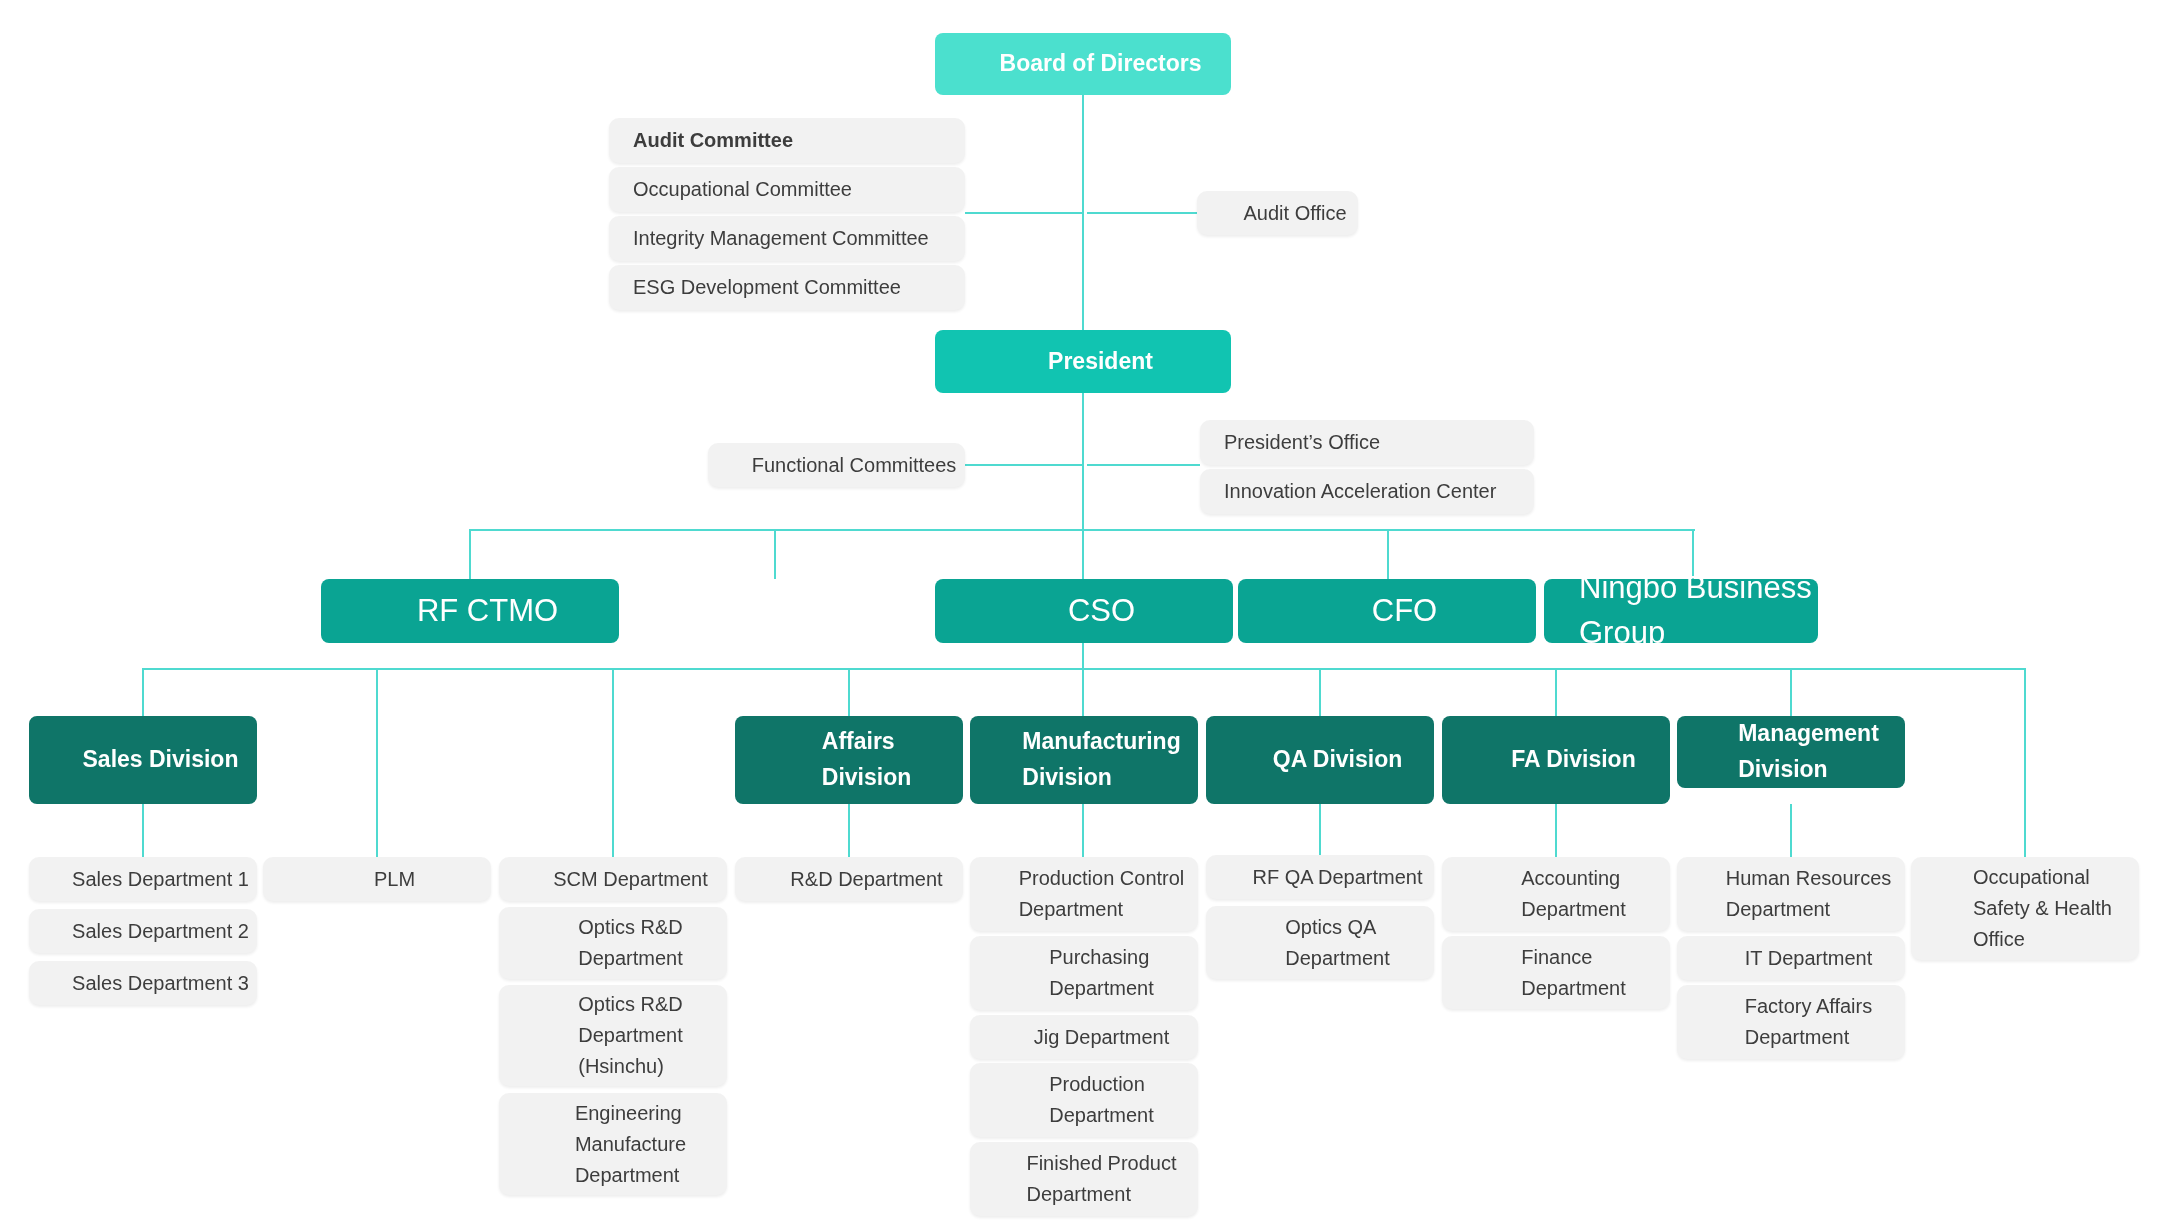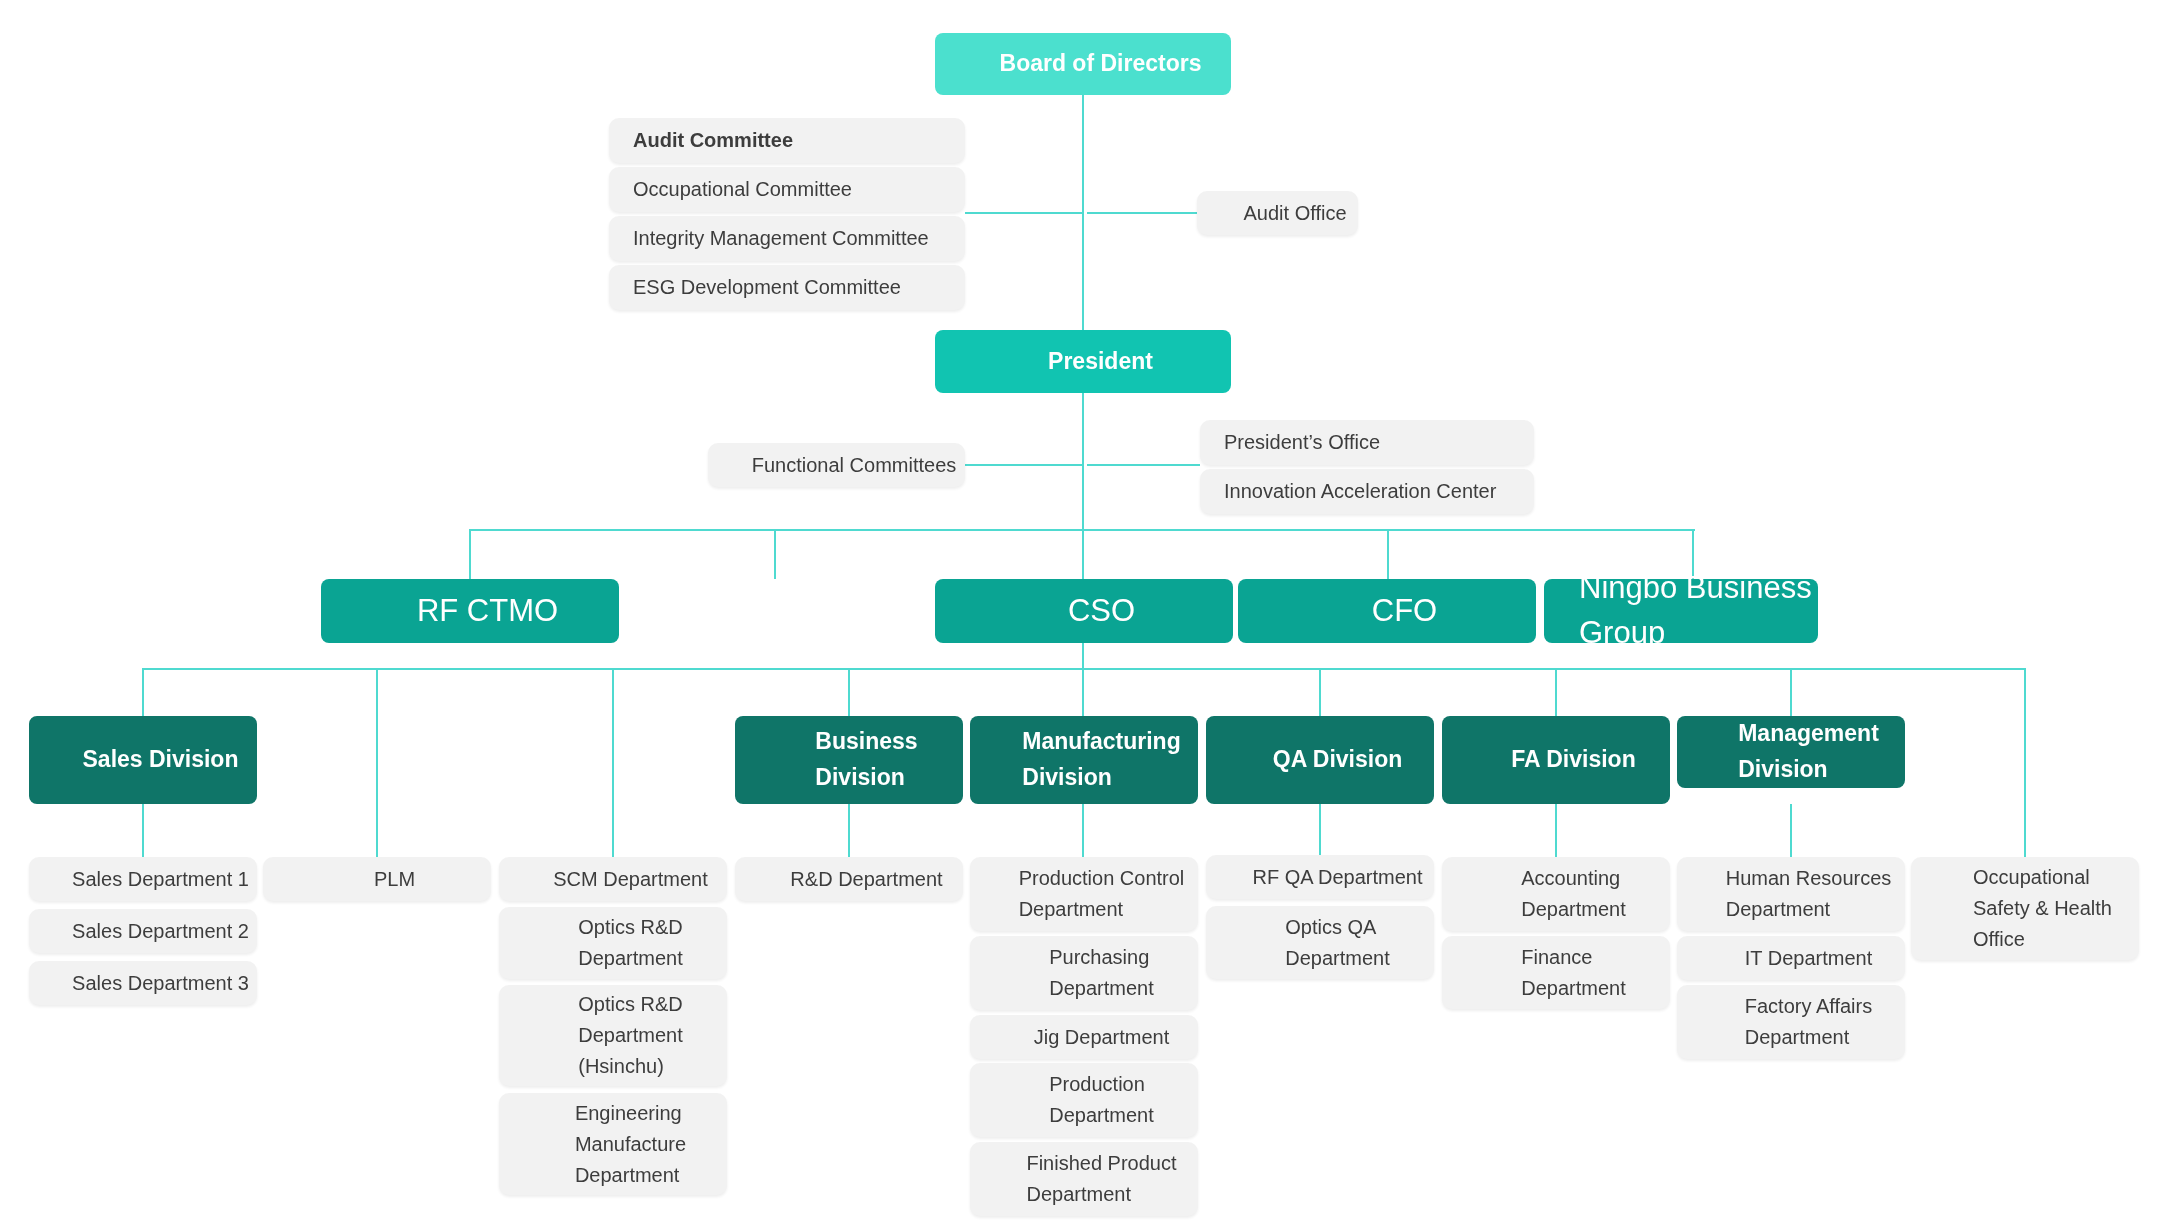--- a/index.html
+++ b/index.html
@@ -117,21 +117,21 @@
     <div class="node department" style="left: 1197px; top: 191px; width: 161px; height: 44px;">Audit Office</div>
     <div class="node president" style="left: 935px; top: 330px; width: 296px; height: 63px;">President</div>
     <div class="node department left" style="left: 1200px; top: 420px; width: 334px; height: 45px;">President’s Office</div>
     <div class="node department" style="left: 708px; top: 443px; width: 257px; height: 44px;">Functional Committees</div>
     <div class="node department left" style="left: 1200px; top: 469px; width: 334px; height: 45px;">Innovation Acceleration Center</div>
     <div class="node executive" style="left: 321px; top: 579px; width: 298px; height: 64px;">RF CTMO</div>
     <div class="node executive" style="left: 935px; top: 579px; width: 298px; height: 64px;">CSO</div>
     <div class="node executive" style="left: 1238px; top: 579px; width: 298px; height: 64px;">CFO</div>
     <div class="node executive" style="left: 1544px; top: 579px; width: 274px; height: 64px;">Ningbo Business Group</div>
     <div class="node division" style="left: 29px; top: 716px; width: 228px; height: 88px;">Sales Division</div>
-    <div class="node division" style="left: 735px; top: 716px; width: 228px; height: 88px;">Business
+    <div class="node division" style="left: 735px; top: 716px; width: 228px; height: 88px;">Affairs
 Division</div>
     <div class="node division" style="left: 970px; top: 716px; width: 228px; height: 88px;">Manufacturing
 Division</div>
     <div class="node division" style="left: 1206px; top: 716px; width: 228px; height: 88px;">QA Division</div>
     <div class="node division" style="left: 1442px; top: 716px; width: 228px; height: 88px;">FA Division</div>
     <div class="node division" style="left: 1677px; top: 716px; width: 228px; height: 72px;">Management
 Division</div>
     <div class="node department" style="left: 29px; top: 857px; width: 228px; height: 44px;">Sales Department 1</div>
     <div class="node department" style="left: 29px; top: 909px; width: 228px; height: 44px;">Sales Department 2</div>
     <div class="node department" style="left: 29px; top: 961px; width: 228px; height: 44px;">Sales Department 3</div>

